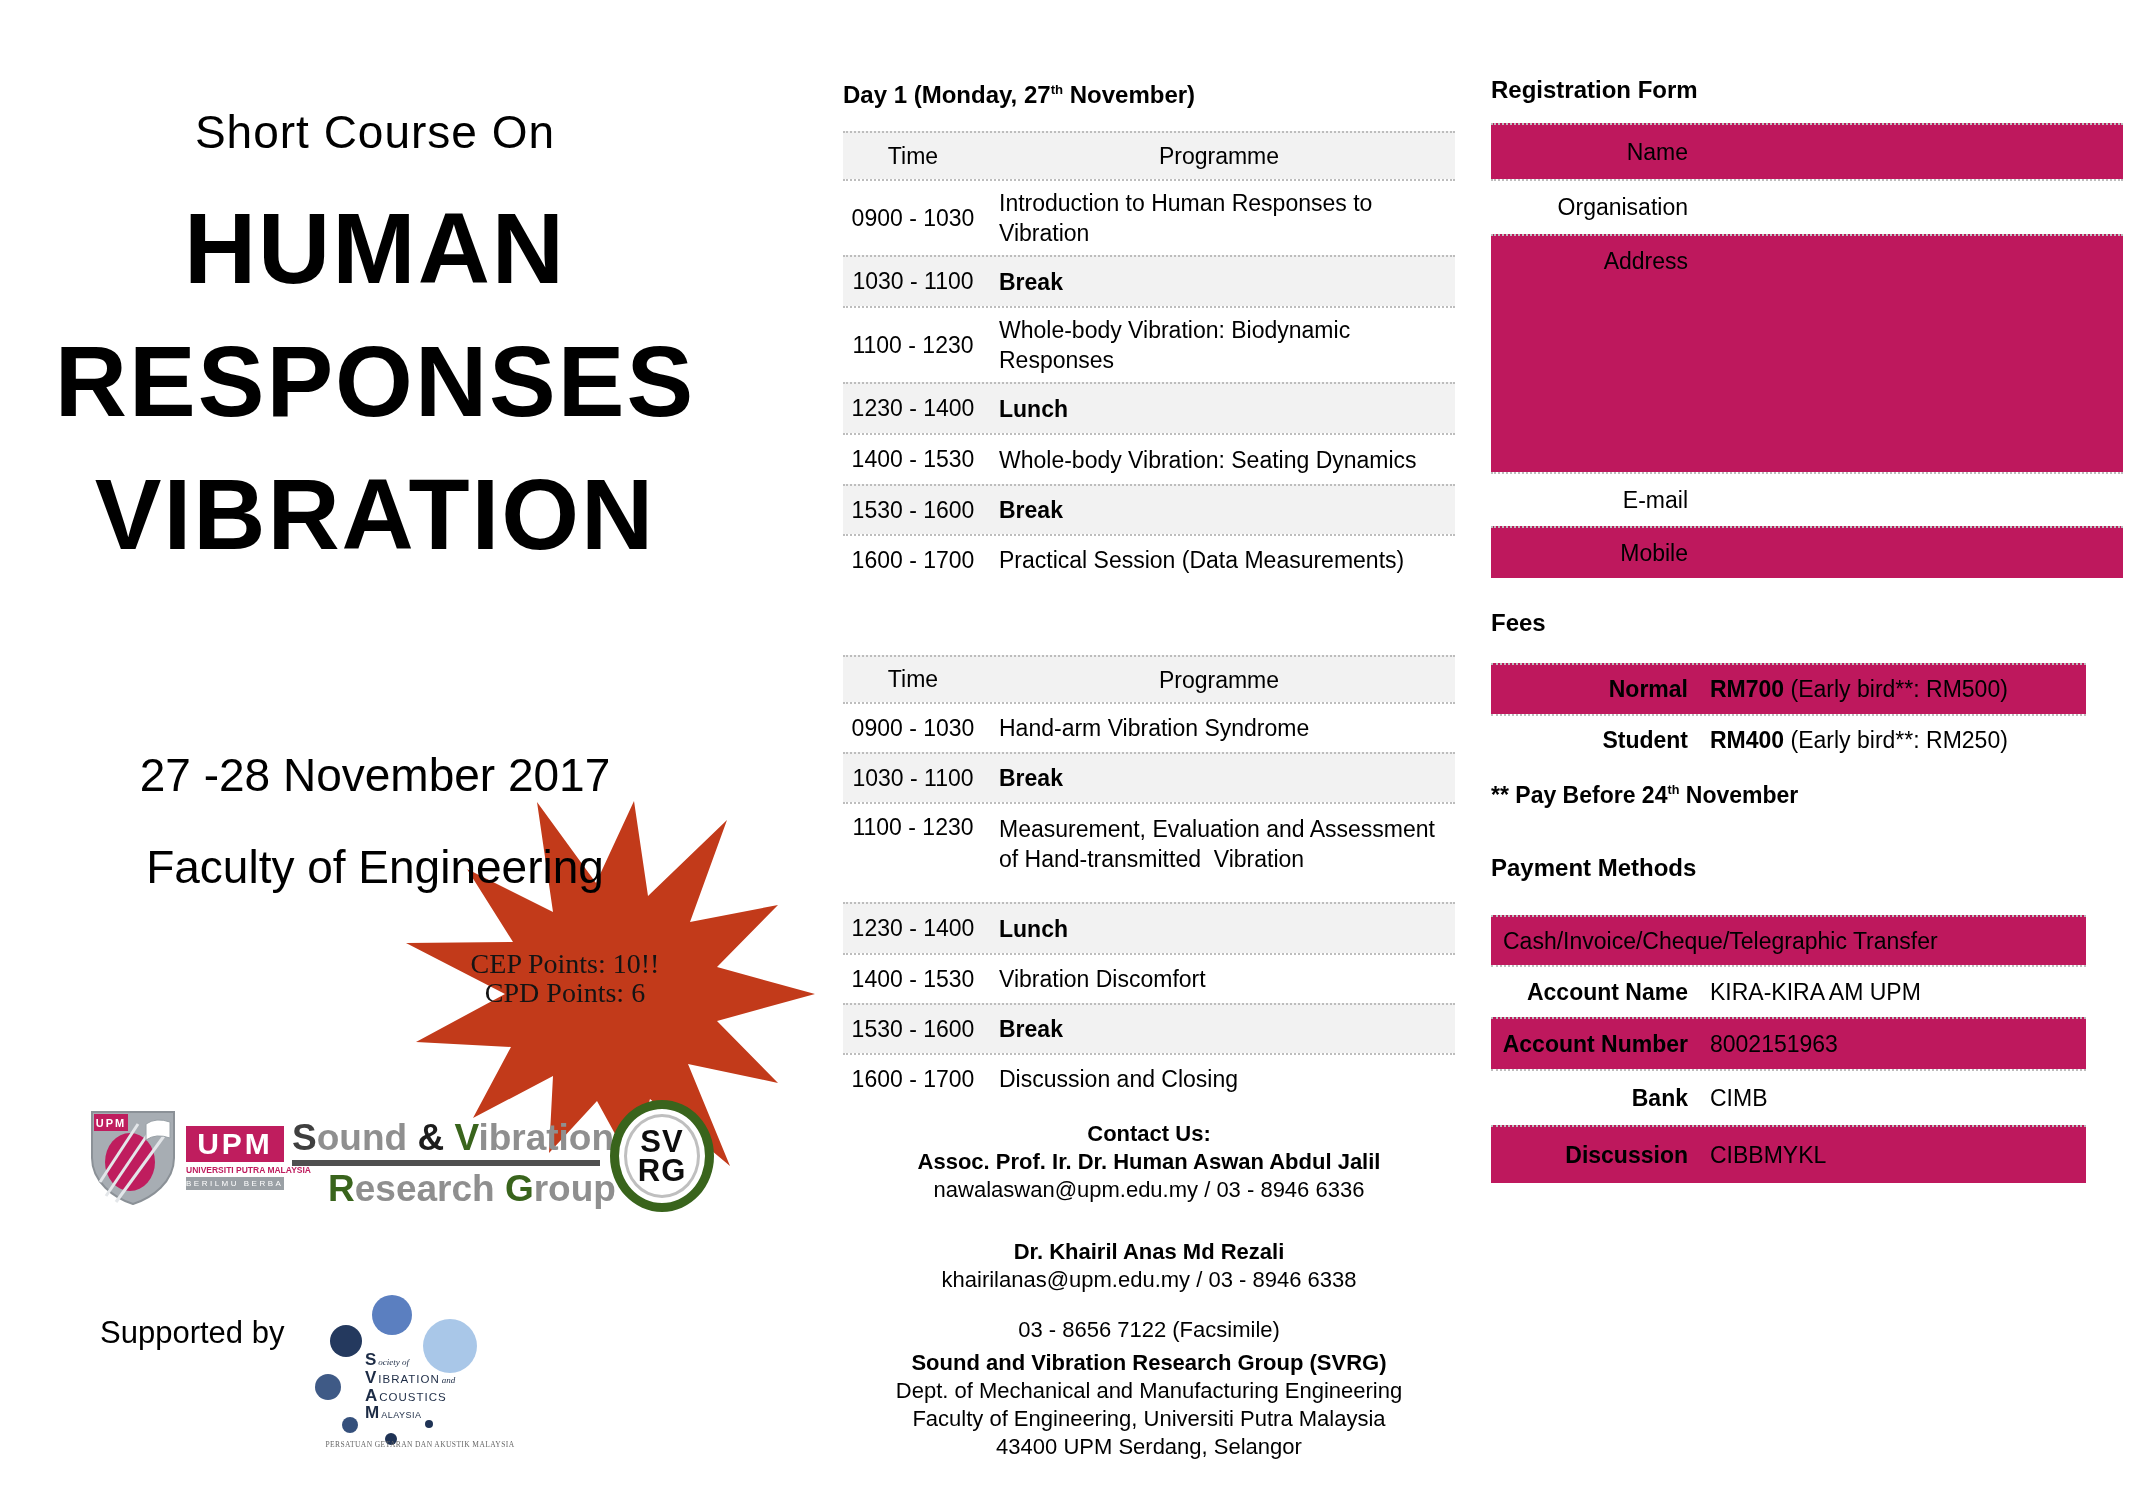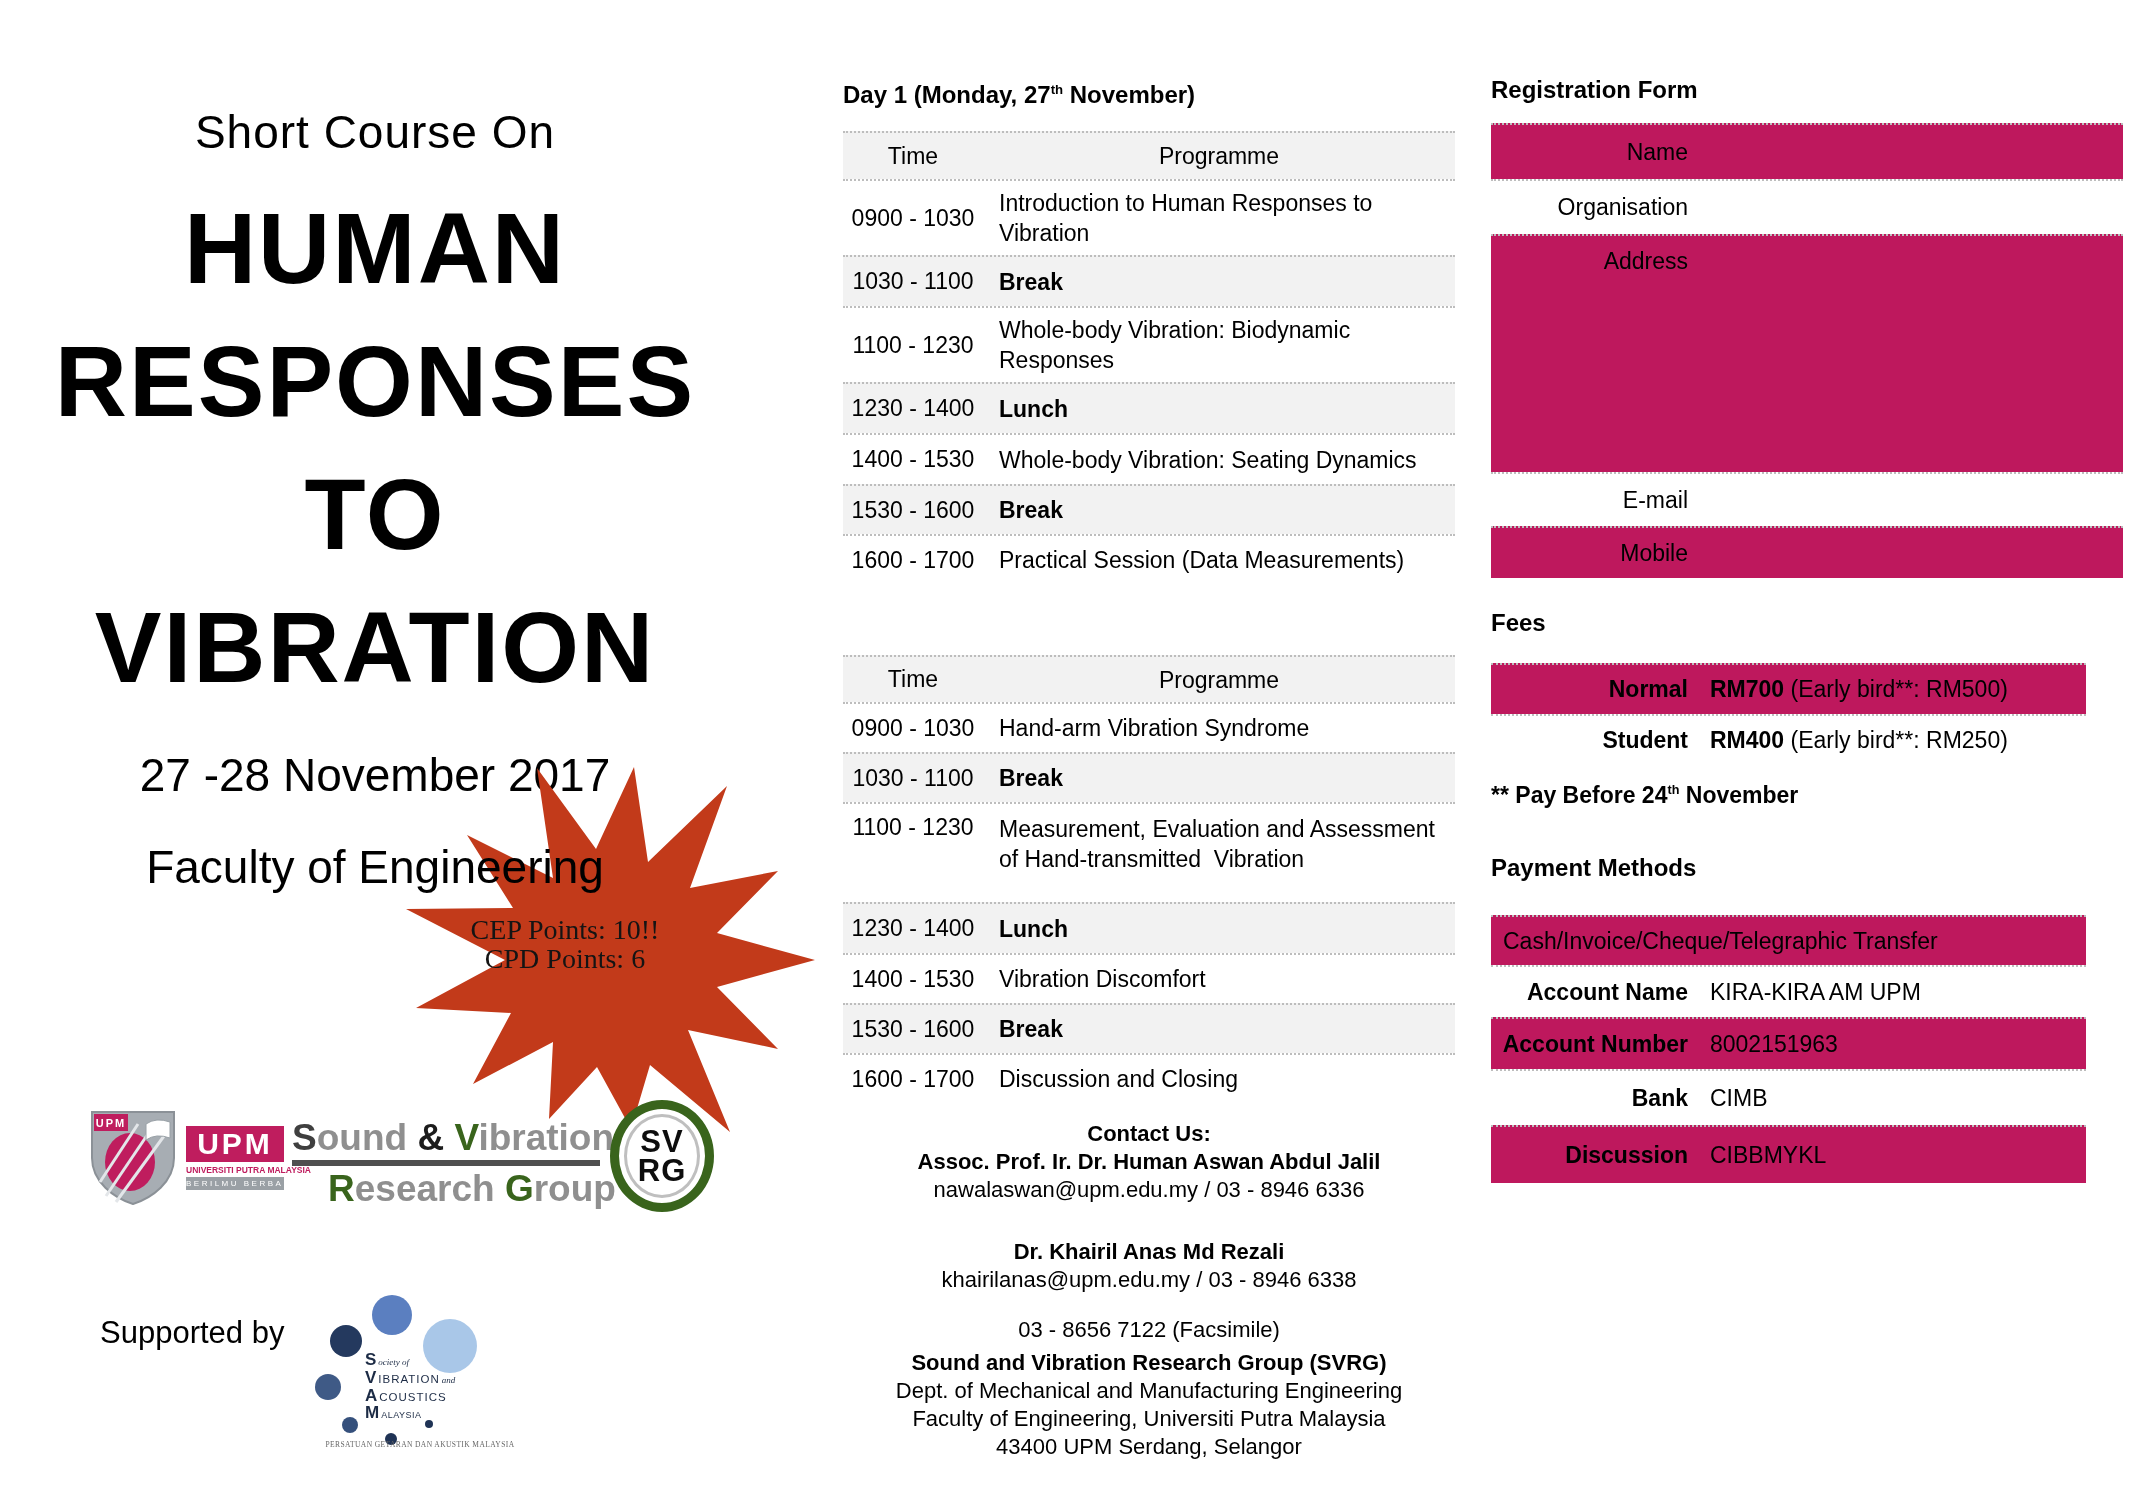--- a/index.html
+++ b/index.html
@@ -10,21 +10,21 @@
   }
   sup { font-size:55%; vertical-align:super; }
 
   
   .col-left { position:absolute; left:45px; top:0; width:660px; height:1511px; }
   .kicker { position:absolute; top:105px; width:100%; text-align:center; font-size:46px; letter-spacing:1px; }
   .big-title { position:absolute; top:182px; width:100%; text-align:center; font-weight:bold; font-size:100px; line-height:133px; letter-spacing:2px; }
   .date-line  { position:absolute; top:748px; width:100%; text-align:center; font-size:46px; }
   .venue-line { position:absolute; top:840px; width:100%; text-align:center; font-size:46px; z-index:3; }
 
-  .burst { position:absolute; left:355px; top:763px; width:420px; height:392px; z-index:2; }
+  .burst { position:absolute; left:355px; top:797px; width:420px; height:392px; z-index:2; }
   .burst svg { width:420px; height:392px; display:block; }
   .burst-text { position:absolute; left:0; top:152px; width:330px; text-align:center;
     font-family:"Liberation Serif","DejaVu Serif",serif; font-size:28px; line-height:29px; color:#141414; }
 
   .logo-row { position:absolute; left:90px; top:1100px; width:680px; height:125px; z-index:3; }
   .upm-shield { position:absolute; left:0; top:10px; width:86px; height:96px; }
   .upm-block  { position:absolute; left:96px; top:26px; width:98px; }
   .upm-box    { width:98px; height:36px; background:#bf1d5e; color:#fff; font-weight:bold; font-size:30px;
                 display:flex; align-items:center; justify-content:center; letter-spacing:3px; }
   .upm-name   { width:98px; font-size:8.5px; color:#bf1d5e; font-weight:bold; text-align:center; margin-top:3px; white-space:nowrap; }
@@ -95,21 +95,20 @@
   .methods-cell { flex:1; font-size:23px; padding-left:12px; }
 </style>
 </head>
 <body>
 
 <div class="col-left">
   <div class="kicker">Short Course On</div>
   <div class="big-title">
     <div>HUMAN</div>
     <div>RESPONSES</div>
-    <div>TO</div>
     <div>VIBRATION</div>
   </div>
   <div class="date-line">27 -28 November 2017</div>
   <div class="venue-line">Faculty of Engineering</div>
 
   <div class="burst">
     <svg viewBox="0 -12 420 392">
       <polygon points="415,185 317,212 378,274 288,255 330,357 250,290 231,354 197,292 149,344 153,267 73,309 111,238 16,233 105,185 6,134 113,133 67,60 153,103 137,-7 196,74 234,-8 248,87 327,11 290,113 378,96 317,158" fill="#c23a1a"></polygon>
     </svg>
     <div class="burst-text">

